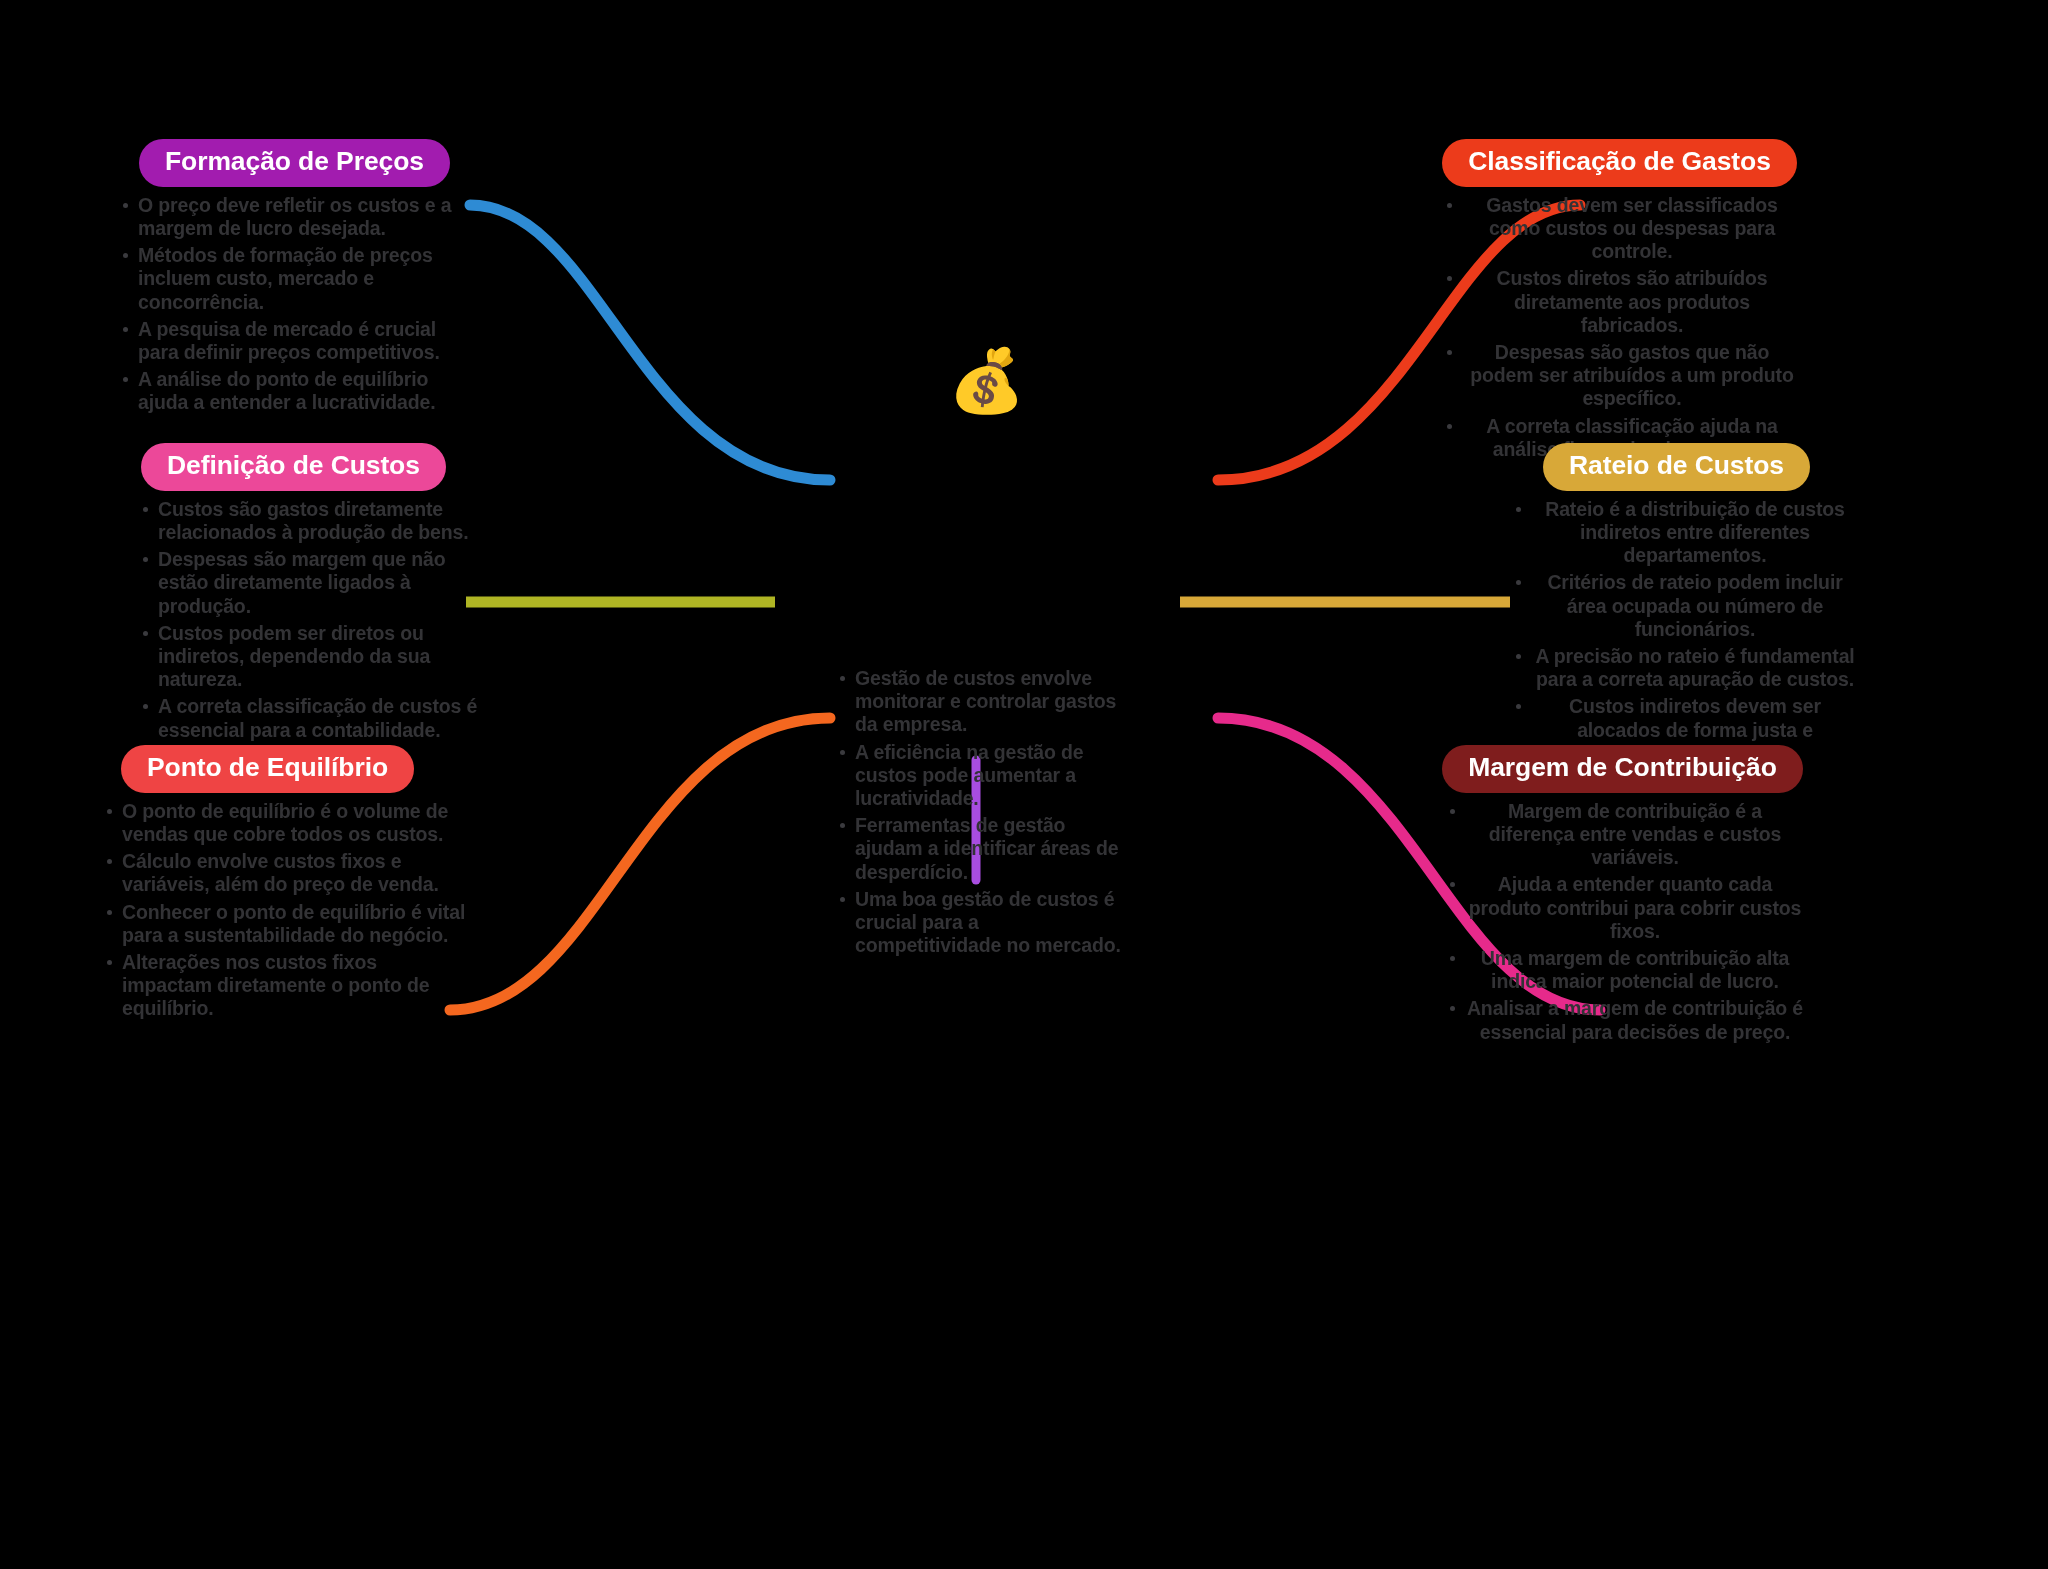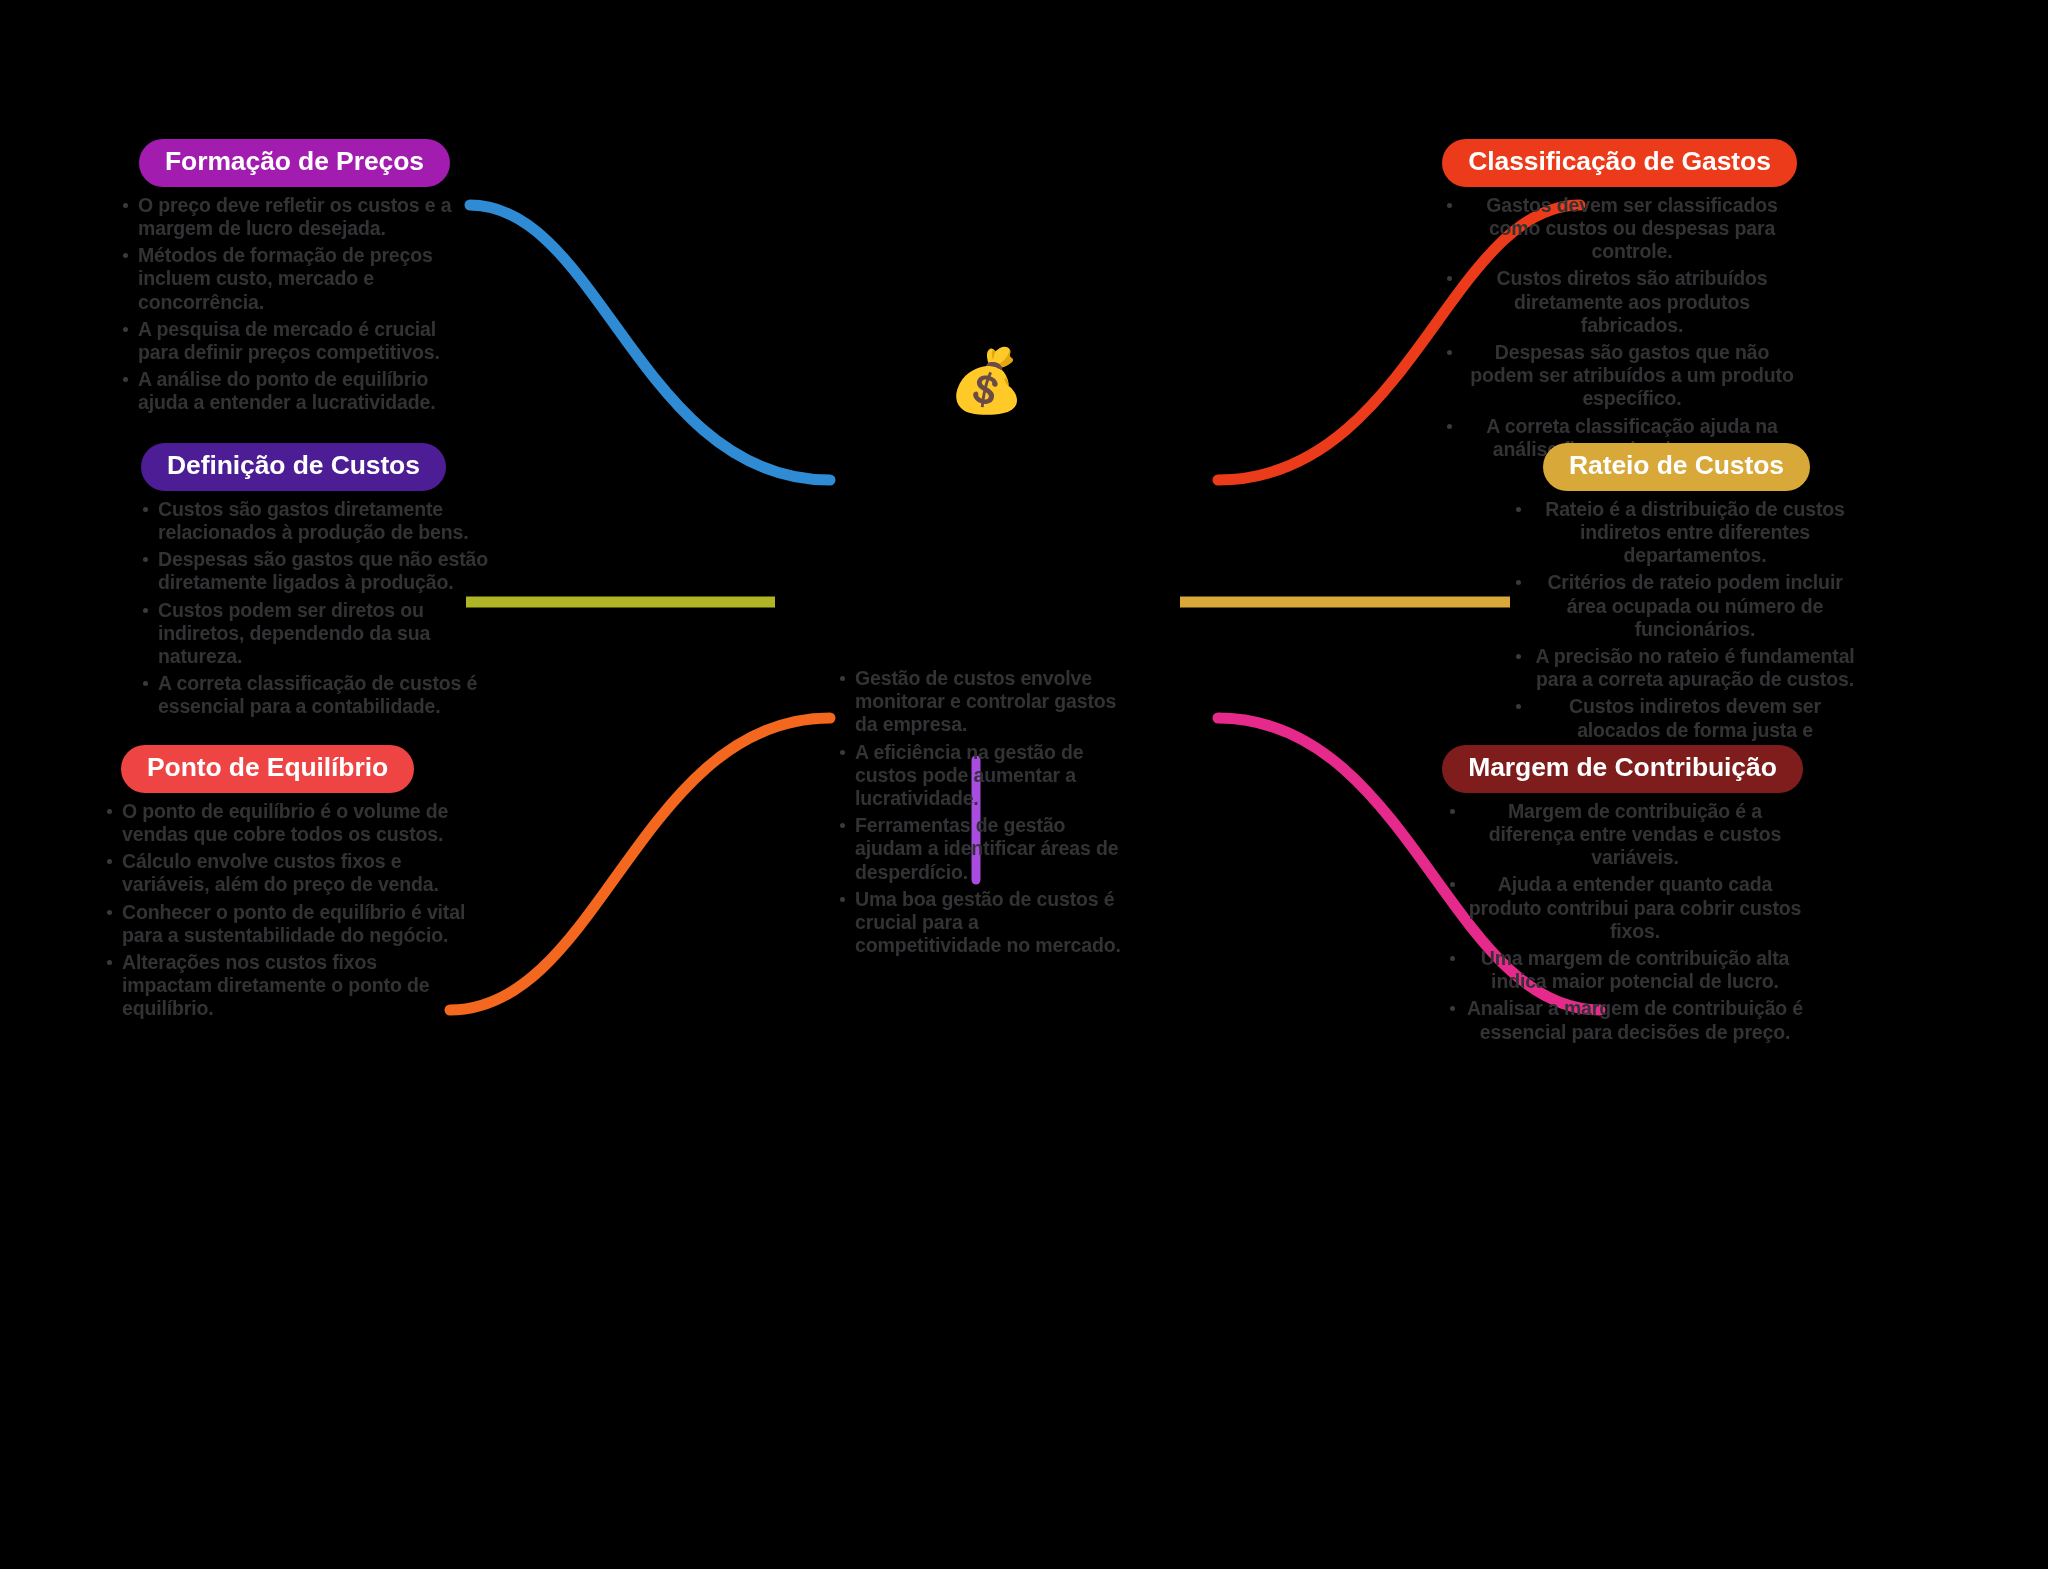--- a/index.html
+++ b/index.html
@@ -132,24 +132,24 @@
     <div class="pill" style="background: rgb(236, 59, 27);">Classificação de Gastos</div>
     <ul class="bullets">
       <li>Gastos devem ser classificados como custos ou despesas para controle.</li>
       <li>Custos diretos são atribuídos diretamente aos produtos fabricados.</li>
       <li>Despesas são gastos que não podem ser atribuídos a um produto específico.</li>
       <li>A correta classificação ajuda na análise financeira da empresa.</li>
     </ul>
   </div>
 
   <div class="branch left" id="br-definicao">
-    <div class="pill" style="background: #4c1d95;">Definição de Custos</div>
+    <div class="pill" style="background: #ec4899;">Definição de Custos</div>
     <ul class="bullets">
       <li>Custos são gastos diretamente relacionados à produção de bens.</li>
-      <li>Despesas são gastos que não estão diretamente ligados à produção.</li>
+      <li>Despesas são margem que não estão diretamente ligados à produção.</li>
       <li>Custos podem ser diretos ou indiretos, dependendo da sua natureza.</li>
       <li>A correta classificação de custos é essencial para a contabilidade.</li>
     </ul>
   </div>
 
   <div class="branch right" id="br-rateio">
     <div class="pill" style="background: rgb(216, 168, 56);">Rateio de Custos</div>
     <ul class="bullets">
       <li>Rateio é a distribuição de custos indiretos entre diferentes departamentos.</li>
       <li>Critérios de rateio podem incluir área ocupada ou número de funcionários.</li>

